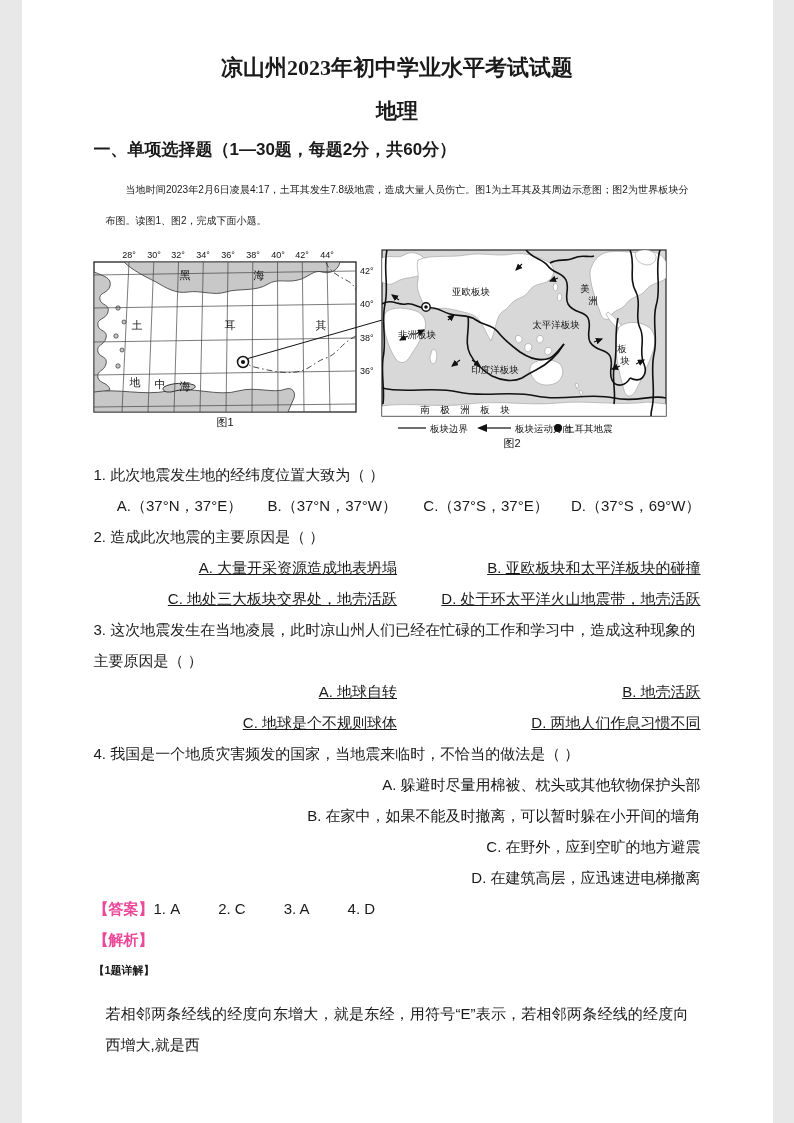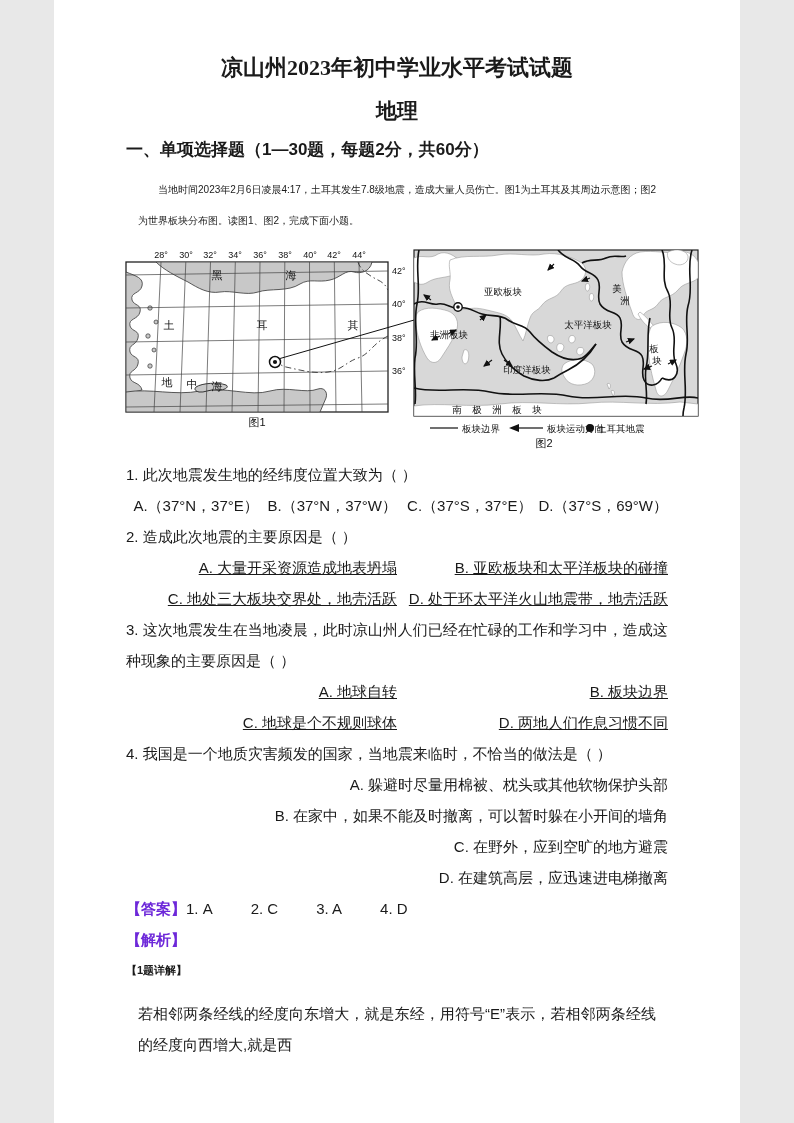--- a/index.html
+++ b/index.html
@@ -1,17 +1,17 @@
 <!DOCTYPE html>
 <html><head>
 <meta charset="utf-8">
 <style>
   html,body{margin:0;padding:0;background:#e8e8e8;}
   .page{
-    width:686px;height:1123px;box-sizing:border-box;margin:0 auto;
+    width:751px;height:1123px;box-sizing:border-box;margin:0 auto;
     background:#ffffff;padding:54px 72px 0 72px;overflow:hidden;
     font-family:"Liberation Sans","DejaVu Sans",sans-serif;color:#1a1a1a;
   }
   .doc-title{
     font-family:"Liberation Serif","DejaVu Serif",serif;
     font-size:22px;font-weight:bold;text-align:center;margin:0 0 16px 0;line-height:28px;
   }
   .doc-subject{
     font-family:"Liberation Serif","DejaVu Serif",serif;
     font-size:21px;font-weight:bold;text-align:center;margin:0 0 13px 0;line-height:26px;
@@ -19,21 +19,21 @@
   .section-heading{font-size:17px;font-weight:bold;line-height:25px;margin:0 0 3px 0;}
   .intro{font-size:10px;line-height:31px;text-indent:2em;margin:12px;text-align:justify;}
   .figure-wrap{margin:3px 0 2px -6px;}
   .q-text{font-size:15px;line-height:31px;}
   .opt-row{display:grid;font-size:15px;line-height:31px;text-align:right;}
   .opt-row.four{grid-template-columns:24.5% 25.5% 25% 25%;}
   .opt-row.two{grid-template-columns:50% 50%;text-decoration:underline;}
   .opt-row.one{grid-template-columns:100%;}
   .answer-row{font-size:15px;line-height:31px;white-space:nowrap;}
   .answer-row .ans-item{margin-right:38px;}
-  .bracket-blue{color:#6d28d9;font-weight:bold;}
+  .bracket-blue{color:#ec4899;font-weight:bold;}
   .detail-label{font-size:11px;font-weight:bold;line-height:31px;}
   .analysis-text{font-size:15px;line-height:31px;margin:12px;text-align:justify;}
   svg text{font-family:"Liberation Sans","DejaVu Sans",sans-serif;}
 </style>
 </head>
 <body>
 
 <div class="page">
 
   <h1 class="doc-title">凉山州2023年初中学业水平考试试题</h1>
@@ -244,21 +244,21 @@
     <div class="opt-row two">
       <span>C. 地处三大板块交界处，地壳活跃</span>
       <span>D. 处于环太平洋火山地震带，地壳活跃</span>
     </div>
   </div>
 
   <div>
     <div class="q-text">3. 这次地震发生在当地凌晨，此时凉山州人们已经在忙碌的工作和学习中，造成这种现象的主要原因是（    ）</div>
     <div class="opt-row two">
       <span>A. 地球自转</span>
-      <span>B. 板块边界</span>
+      <span>B. 地壳活跃</span>
     </div>
     <div class="opt-row two">
       <span>C. 地球是个不规则球体</span>
       <span>D. 两地人们作息习惯不同</span>
     </div>
   </div>
 
   <div>
     <div class="q-text">4. 我国是一个地质灾害频发的国家，当地震来临时，不恰当的做法是（    ）</div>
     <div class="opt-row one">

